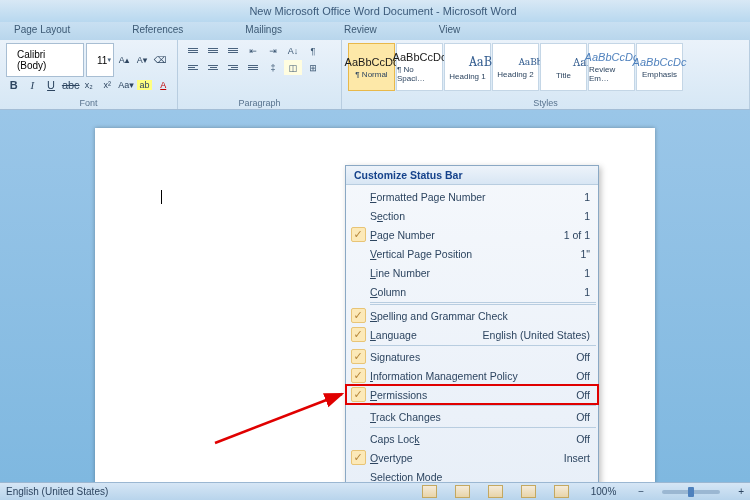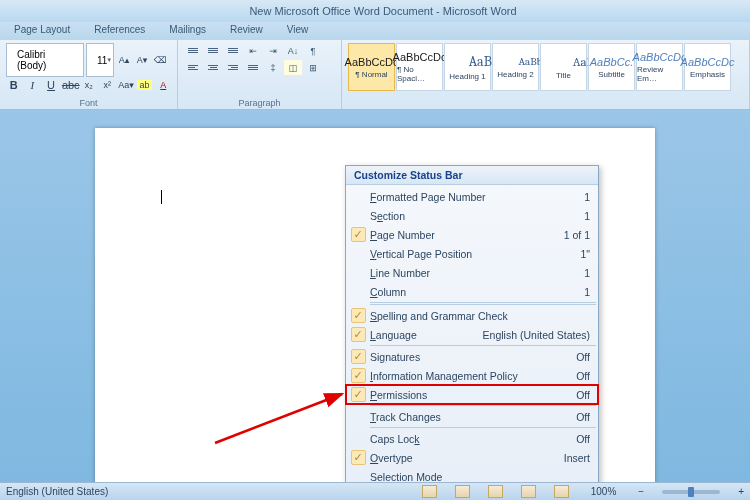--- a/index.html
+++ b/index.html
@@ -1,18 +1,18 @@
 <!DOCTYPE html>
 <html><head>
 <meta charset="utf-8">
 <style>
 * { margin: 0; padding: 0; box-sizing: border-box; font-family: "Segoe UI", Tahoma, sans-serif; }
 body { width: 750px; height: 500px; overflow: hidden; background: linear-gradient(to bottom, #9ac6e8, #7fb8e0); position: relative; }
 .titlebar { height: 22px; background: linear-gradient(to bottom, #d8e8f5, #b8d8ef); display: flex; align-items: center; justify-content: center; font-size: 11px; color: #3b5a7a; padding-left: 16px; }
-.tabbar { height: 18px; background: linear-gradient(to bottom, #c9e0f2, #b8d6ec); display: flex; font-size: 10px; color: #3c5974; padding-left: 2px; }
+.tabbar { height: 18px; background: linear-gradient(to bottom, #c9e0f2, #b8d6ec); display: flex; font-size: 10px; color: #3c5974; padding-left: 2px; gap: 38px; }
 .tabbar span { padding: 2px 12px; cursor: pointer; }
 .ribbon { height: 70px; background: linear-gradient(to bottom, #eaf2fa, #d6e7f5); border-bottom: 1px solid #a3bdd6; display: flex; }
 .group { border-right: 1px solid #b8cde0; padding: 3px 6px 0 6px; display: flex; flex-direction: column; justify-content: space-between; }
 .group-label { font-size: 9px; color: #58738e; text-align: center; padding-bottom: 1px; }
 .font-row1 { display: flex; align-items: center; gap: 2px; }
 .font-row2 { display: flex; align-items: center; gap: 3px; margin-top: 2px; }
 .combo { background: #fff; border: 1px solid #a8bed3; font-size: 10px; padding: 1px 10px; height: 34px; display: flex; align-items: center; }
 .combo.font { width: 78px; }
 .combo.size { width: 28px; justify-content: flex-start; }
 .tri { font-size: 7px; color: #4a637e; }
@@ -181,32 +181,29 @@
         </div>
         <div class="style-tile">
           <div class="style-prev h">AaBbCc</div>
           <div class="style-name">Heading 2</div>
         </div>
         <div class="style-tile">
           <div class="style-prev h" style="font-size: 13px;">AaB</div>
           <div class="style-name">Title</div>
         </div>
         <div class="style-tile">
-          <div class="style-prev sub">AaBbCc.</div>
-          <div class="style-name">Subtitle</div>
-        </div>
-        <div class="style-tile">
           <div class="style-prev sub">AaBbCcDc</div>
           <div class="style-name">Review Em…</div>
         </div>
         <div class="style-tile">
           <div class="style-prev sub">AaBbCcDc</div>
           <div class="style-name">Emphasis</div>
         </div>
       </div>
+    <div class="group-label">Styles</div>
   </div>
 </div>
 
 <div class="workarea">
   <div class="page">
     <div class="cursor"></div>
   </div>
 </div>
 
 <div class="context-menu">

